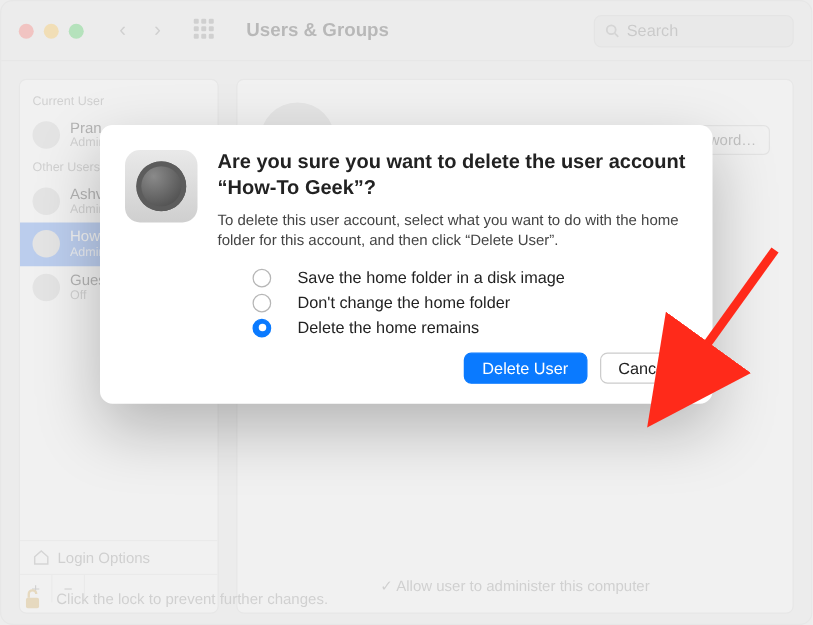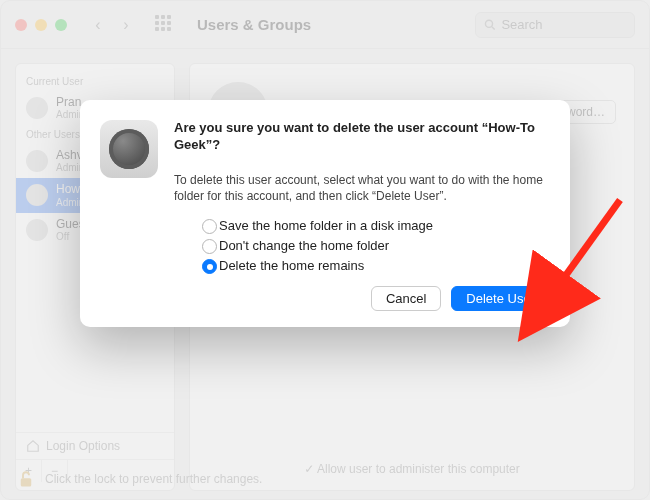--- a/index.html
+++ b/index.html
@@ -110,23 +110,23 @@
     border-radius:12px;
     background: linear-gradient(#e9e9e9,#cfcfcf);
     display:flex; align-items:center; justify-content:center;
   }
   .gear {
     width:40px; height:40px; border-radius:50%;
     background: radial-gradient(circle at 35% 30%, #8a8a8a, #3a3a3a);
     box-shadow: inset 0 0 0 4px #5c5c5c;
   }
   .sheet-body { flex:1; }
-  .sheet-title { font-weight:700; font-size:13px; margin-bottom:18px; line-height:1.3; }
+  .sheet-title { font-weight:700; font-size:16px; margin-bottom:6px; line-height:1.3; }
   .sheet-sub { font-size:12px; color:#444; margin-bottom:14px; line-height:1.35; }
-  .opt { display:flex; align-items:flex-start; gap:2px; margin-bottom:4px;padding-left:28px; }
+  .opt { display:flex; align-items:flex-start; gap:21px; margin-bottom:4px;padding-left:28px; }
   .radio {
     width:15px; height:15px; border-radius:50%; border:1.5px solid #b6b6b6; flex:none; margin-top:1px;
     display:flex; align-items:center; justify-content:center;
   }
   .radio.checked { border-color:#0a7aff; background:#0a7aff; }
   .radio.checked::after { content:""; width:6px; height:6px; border-radius:50%; background:#fff; }
   .opt-label { font-size:13px; color:#222; }
   .opt-desc { font-size:11px; color:#666; margin: 2px 0 10px 24px; line-height:1.3; }
   .sheet-actions { display:flex; justify-content:flex-end; gap:10px; margin-top:12px; }
   .btn { font-size:13px; border-radius:6px; padding:4px 14px; border:1px solid #ccc; background:#fff; cursor:default; }
@@ -262,22 +262,22 @@
       <div class="radio"></div>
       <div class="opt-label">Don't change the home folder</div>
     </div>
 
     <div class="opt" style="margin-bottom:0;">
       <div class="radio checked"></div>
       <div class="opt-label">Delete the home remains</div>
     </div>
 
     <div class="sheet-actions">
+      <div class="btn primary">Delete User</div>
       <div class="btn">Cancel</div>
-      <div class="btn primary">Delete User</div>
     </div>
   </div>
 </div>
 
 <svg class="arrow" width="650" height="500" style="left:0;top:0">
   <defs>
     <marker id="ah" markerWidth="12" markerHeight="12" refX="9" refY="6" orient="auto">
       <path d="M0,0 L12,6 L0,12 Z" fill="#ff2a1a"></path>
     </marker>
   </defs>

